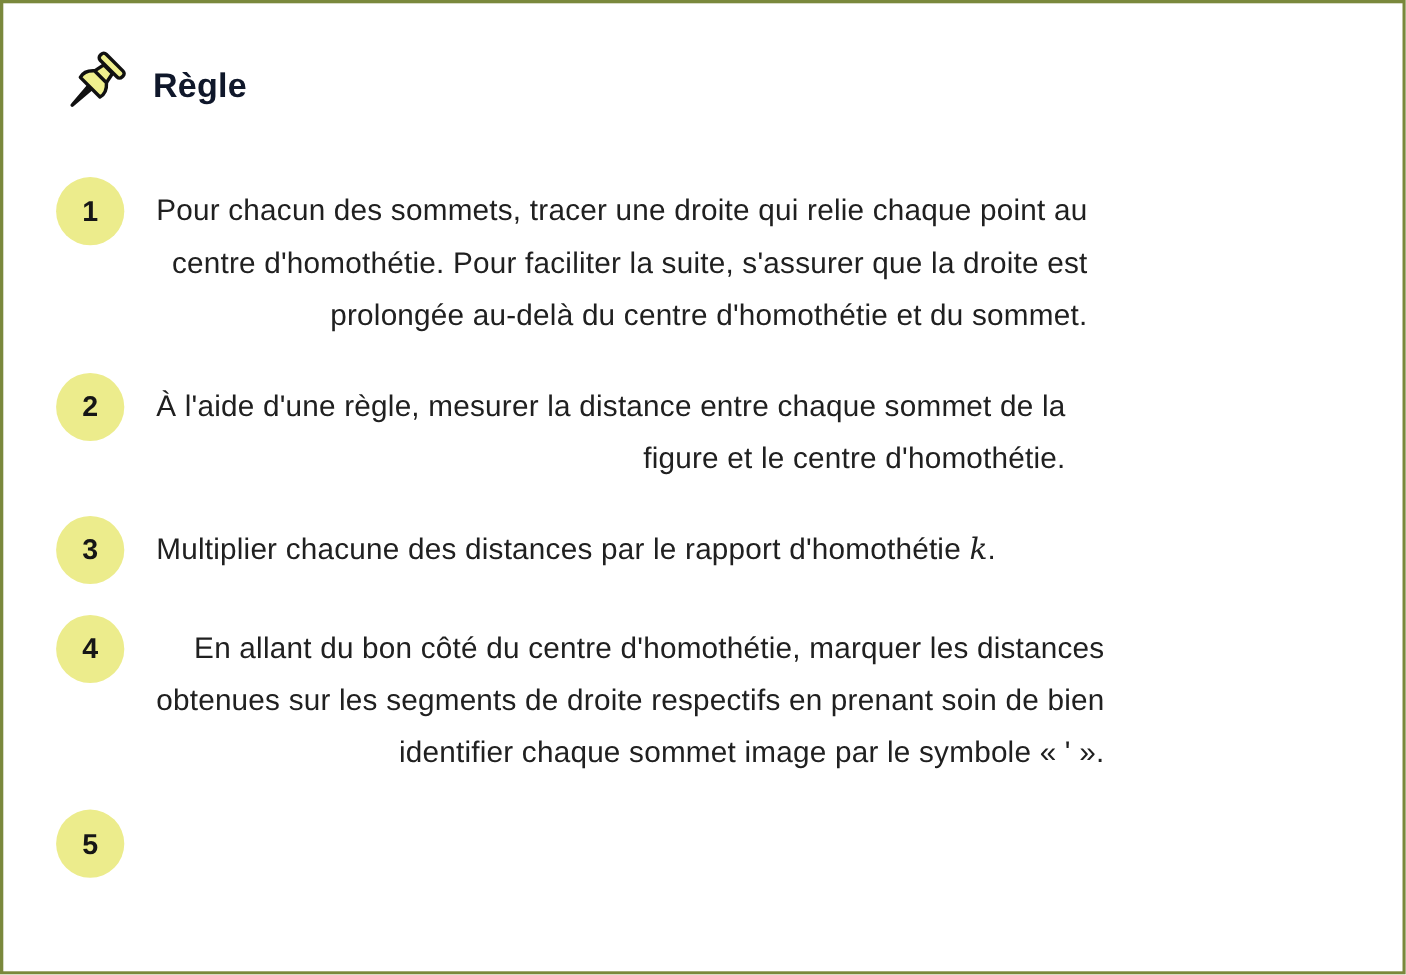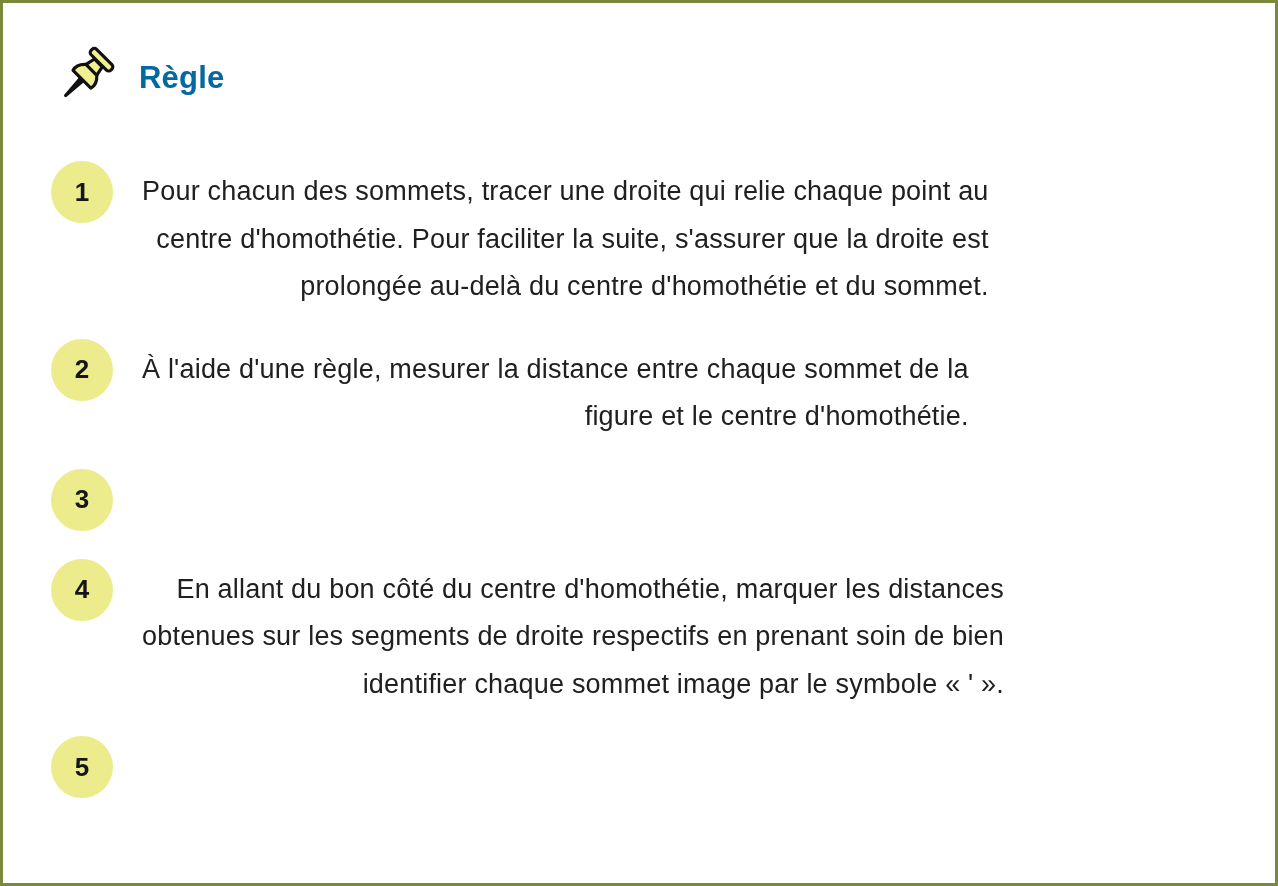--- a/index.html
+++ b/index.html
@@ -26,21 +26,21 @@
     height: 70px;
   }
   .pin-wrap {
     width: 70px;
     height: 70px;
     flex: 0 0 auto;
   }
   .title {
     font-size: 31px;
     font-weight: 700;
-    color: #0369a1;
+    color: #0f172a;
     letter-spacing: 0.2px;
   }
   .steps {
     margin-top: 48px;
   }
   .step {
     display: flex;
     align-items: flex-start;
     gap: 29px;
     margin-bottom: 28px;
@@ -103,20 +103,21 @@
       </div>
 
       <div class="step">
         <div class="badge">2</div>
         <p class="step-text">À l'aide d'une règle, mesurer la distance entre chaque sommet de la
 figure et le centre d'homothétie.</p>
       </div>
 
       <div class="step">
         <div class="badge">3</div>
+        <p class="step-text"><span>Multiplier chacune des distances par le rapport d'homothétie </span><span class="math-var">k</span><span>.</span></p>
       </div>
 
       <div class="step">
         <div class="badge">4</div>
         <p class="step-text">En allant du bon côté du centre d'homothétie, marquer les distances
 obtenues sur les segments de droite respectifs en prenant soin de bien
 identifier chaque sommet image par le symbole « ' ».</p>
       </div>
 
       <div class="step">

